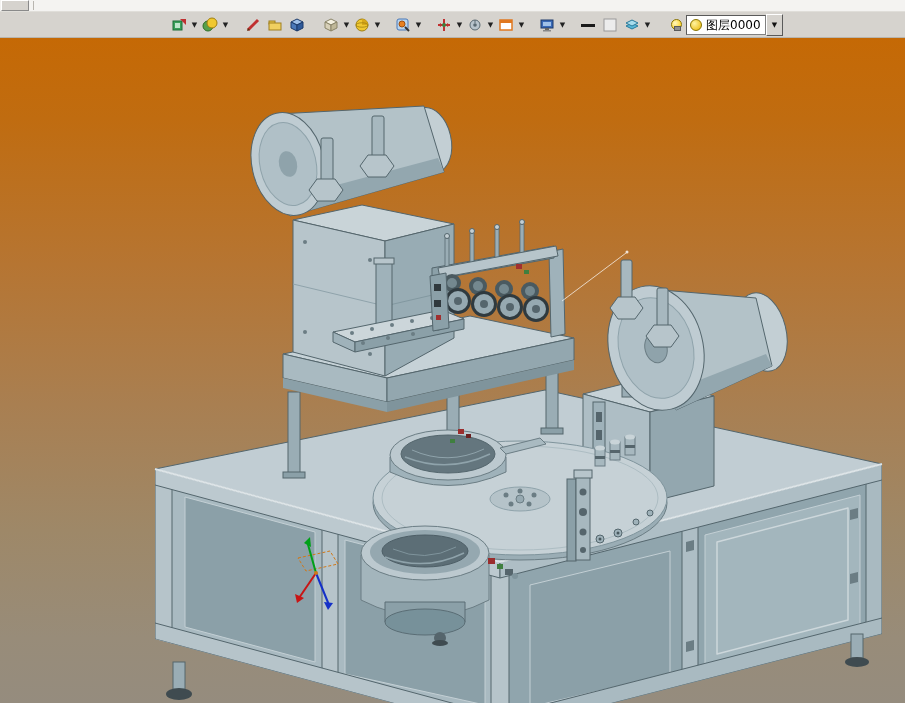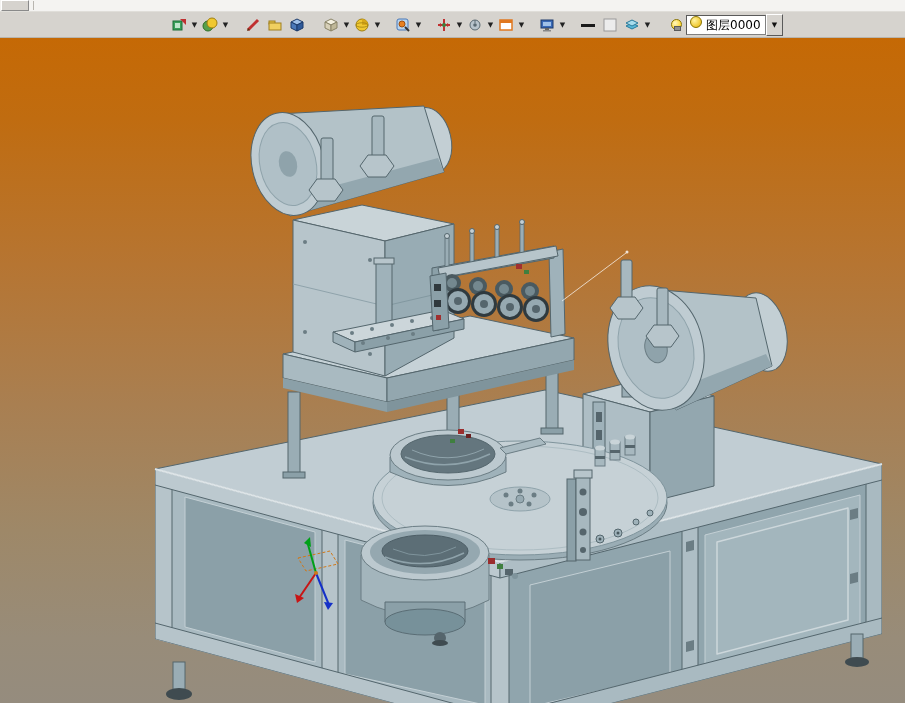--- a/index.html
+++ b/index.html
@@ -12,21 +12,21 @@
   
   .toolbar{height:25px;background:#d6d3ce;border-bottom:1px solid #b8b5af;display:flex;align-items:center;padding-left:168px;}
   .tb{width:20px;height:20px;display:flex;align-items:center;justify-content:center;border:1px solid transparent;}
   .dd{width:9px;height:20px;display:flex;align-items:center;justify-content:center;font-size:7px;color:#222;}
   .gap{width:12px;}
   .gap-s{width:10px;}
   .bulbcell{width:20px;height:20px;display:flex;align-items:center;justify-content:center;margin-left:14px;}
   .bulb{position:relative;width:10px;height:12px;}
   .bulb .glass{position:absolute;top:0;left:0;width:9px;height:9px;border-radius:50%;background:radial-gradient(circle at 35% 35%,#fff7c0,#ffd835 70%,#d7a800);border:1px solid #8a7400;}
   .bulb .base{position:absolute;bottom:0;left:3px;width:5px;height:3px;background:#8f8f8f;border:1px solid #5a5a5a;}
-  .combo{display:flex;height:18px;background:#ffffff;border:1px solid #808080;border-top-color:#5a5a5a;border-left-color:#5a5a5a;padding:0 3px;min-width:72px;}
+  .combo{display:flex;align-items:center;height:18px;background:#ffffff;border:1px solid #808080;border-top-color:#5a5a5a;border-left-color:#5a5a5a;padding:0 3px;min-width:72px;}
   .layerball{width:10px;height:10px;border-radius:50%;background:radial-gradient(circle at 35% 35%,#fff3a0,#f0c830 70%,#b08a00);border:1px solid #8a7400;margin-right:4px;flex:0 0 auto;}
   .combo-text{color:#000;font-size:12px;line-height:18px;white-space:nowrap;}
   .combo-btn{width:15px;height:20px;background:#d6d3ce;border:1px solid #fff;border-right-color:#5a5a5a;border-bottom-color:#5a5a5a;display:flex;align-items:center;justify-content:center;font-size:7px;color:#111;}
   
   .viewport{position:relative;width:905px;height:666px;
     background:linear-gradient(180deg,#c56905 0%,#c06c10 12%,#b67532 34%,#a97f51 55%,#9e8868 74%,#988c79 90%,#958c7e 100%);}
   .viewport svg{position:absolute;left:0;top:0;}
 </style>
 </head>
 <body>

